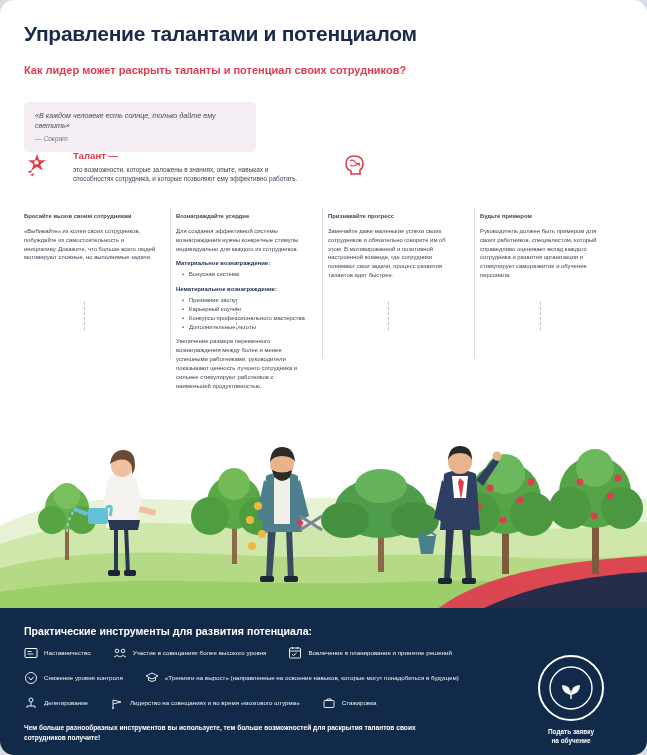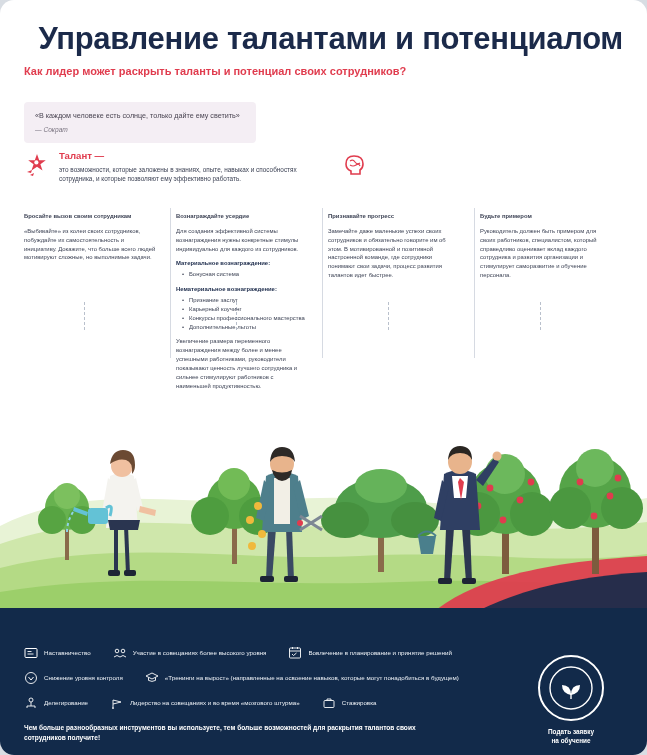--- a/index.html
+++ b/index.html
@@ -18,66 +18,66 @@
   }
 
   
   .header {
     position: absolute;
     left: 0; top: 0;
     width: 647px;
     padding: 22px 24px 0 24px;
   }
   .title {
-    font-size: 31px;
+    font-size: 21px;
     font-weight: bold;
     color: #1b2a4a;
     letter-spacing: -0.3px;
     line-height: 1.1;
-    margin: 0 0 9px 0;
-    text-align: right;
+    margin: 0 0 19px 0;
   }
   .subtitle {
     font-size: 11px;
     font-weight: bold;
     color: #e03c4e;
     margin: 0;
   }
 
   
   .quote-box {
     position: absolute;
     left: 24px; top: 102px;
     width: 232px;
     background: #f4eef4;
     border-radius: 4px;
     padding: 9px 11px 10px 11px;
   }
   .quote-text {
     font-size: 7.2px;
     color: #4a4552;
+    font-style: italic;
     margin: 0 0 5px 0;
     line-height: 1.35;
   }
   .quote-author {
     font-size: 6.6px;
     color: #7a7480;
     font-style: italic;
     margin: 0;
   }
 
   
   .defs {
     position: absolute;
     left: 24px; top: 150px;
     width: 600px;
     display: flex;
     gap: 36px;
   }
-  .def { display: flex; gap: 9px; width: 282px; }
+  .def { display: flex; gap: 23px; width: 282px; }
   .def-icon { width: 26px; flex: 0 0 26px; padding-top: 2px; }
   .def-body { flex: 1; }
   .def-term {
     font-size: 9.6px;
     font-weight: bold;
     color: #e03c4e;
     margin: 0 0 4px 0;
   }
   .def-desc {
     font-size: 6.4px;
@@ -437,20 +437,21 @@
       <p>Замечайте даже маленькие успехи своих сотрудников и обязательно говорите им об этом. В мотивированной и позитивной настроенной команде, где сотрудники понимают свои задачи, процесс развития талантов идет быстрее.</p>
     </div>
 
     <div class="col" style="width:150px; padding-left:6px;">
       <p class="col-title">Будьте примером</p>
       <p>Руководитель должен быть примером для своих работников, специалистом, который справедливо оценивает вклад каждого сотрудника и развития организации и стимулирует саморазвитие и обучение персонала.</p>
     </div>
   </div>
 
   <div class="tools">
+    <div class="tools-title">Практические инструменты для развития потенциала:</div>
 
     <div class="tool-rows">
 
       <div class="tool-row">
         <div class="tool">
           <span class="tool-ico">
             <svg width="14" height="14" viewBox="0 0 14 14">
                 <rect x="1" y="2.5" width="12" height="9" rx="1" fill="none" stroke="#ffffff" stroke-width="1"></rect>
                 <path d="M3.5 5.5 h4 M3.5 8 h6" stroke="#ffffff" stroke-width="0.9"></path>
               </svg>

